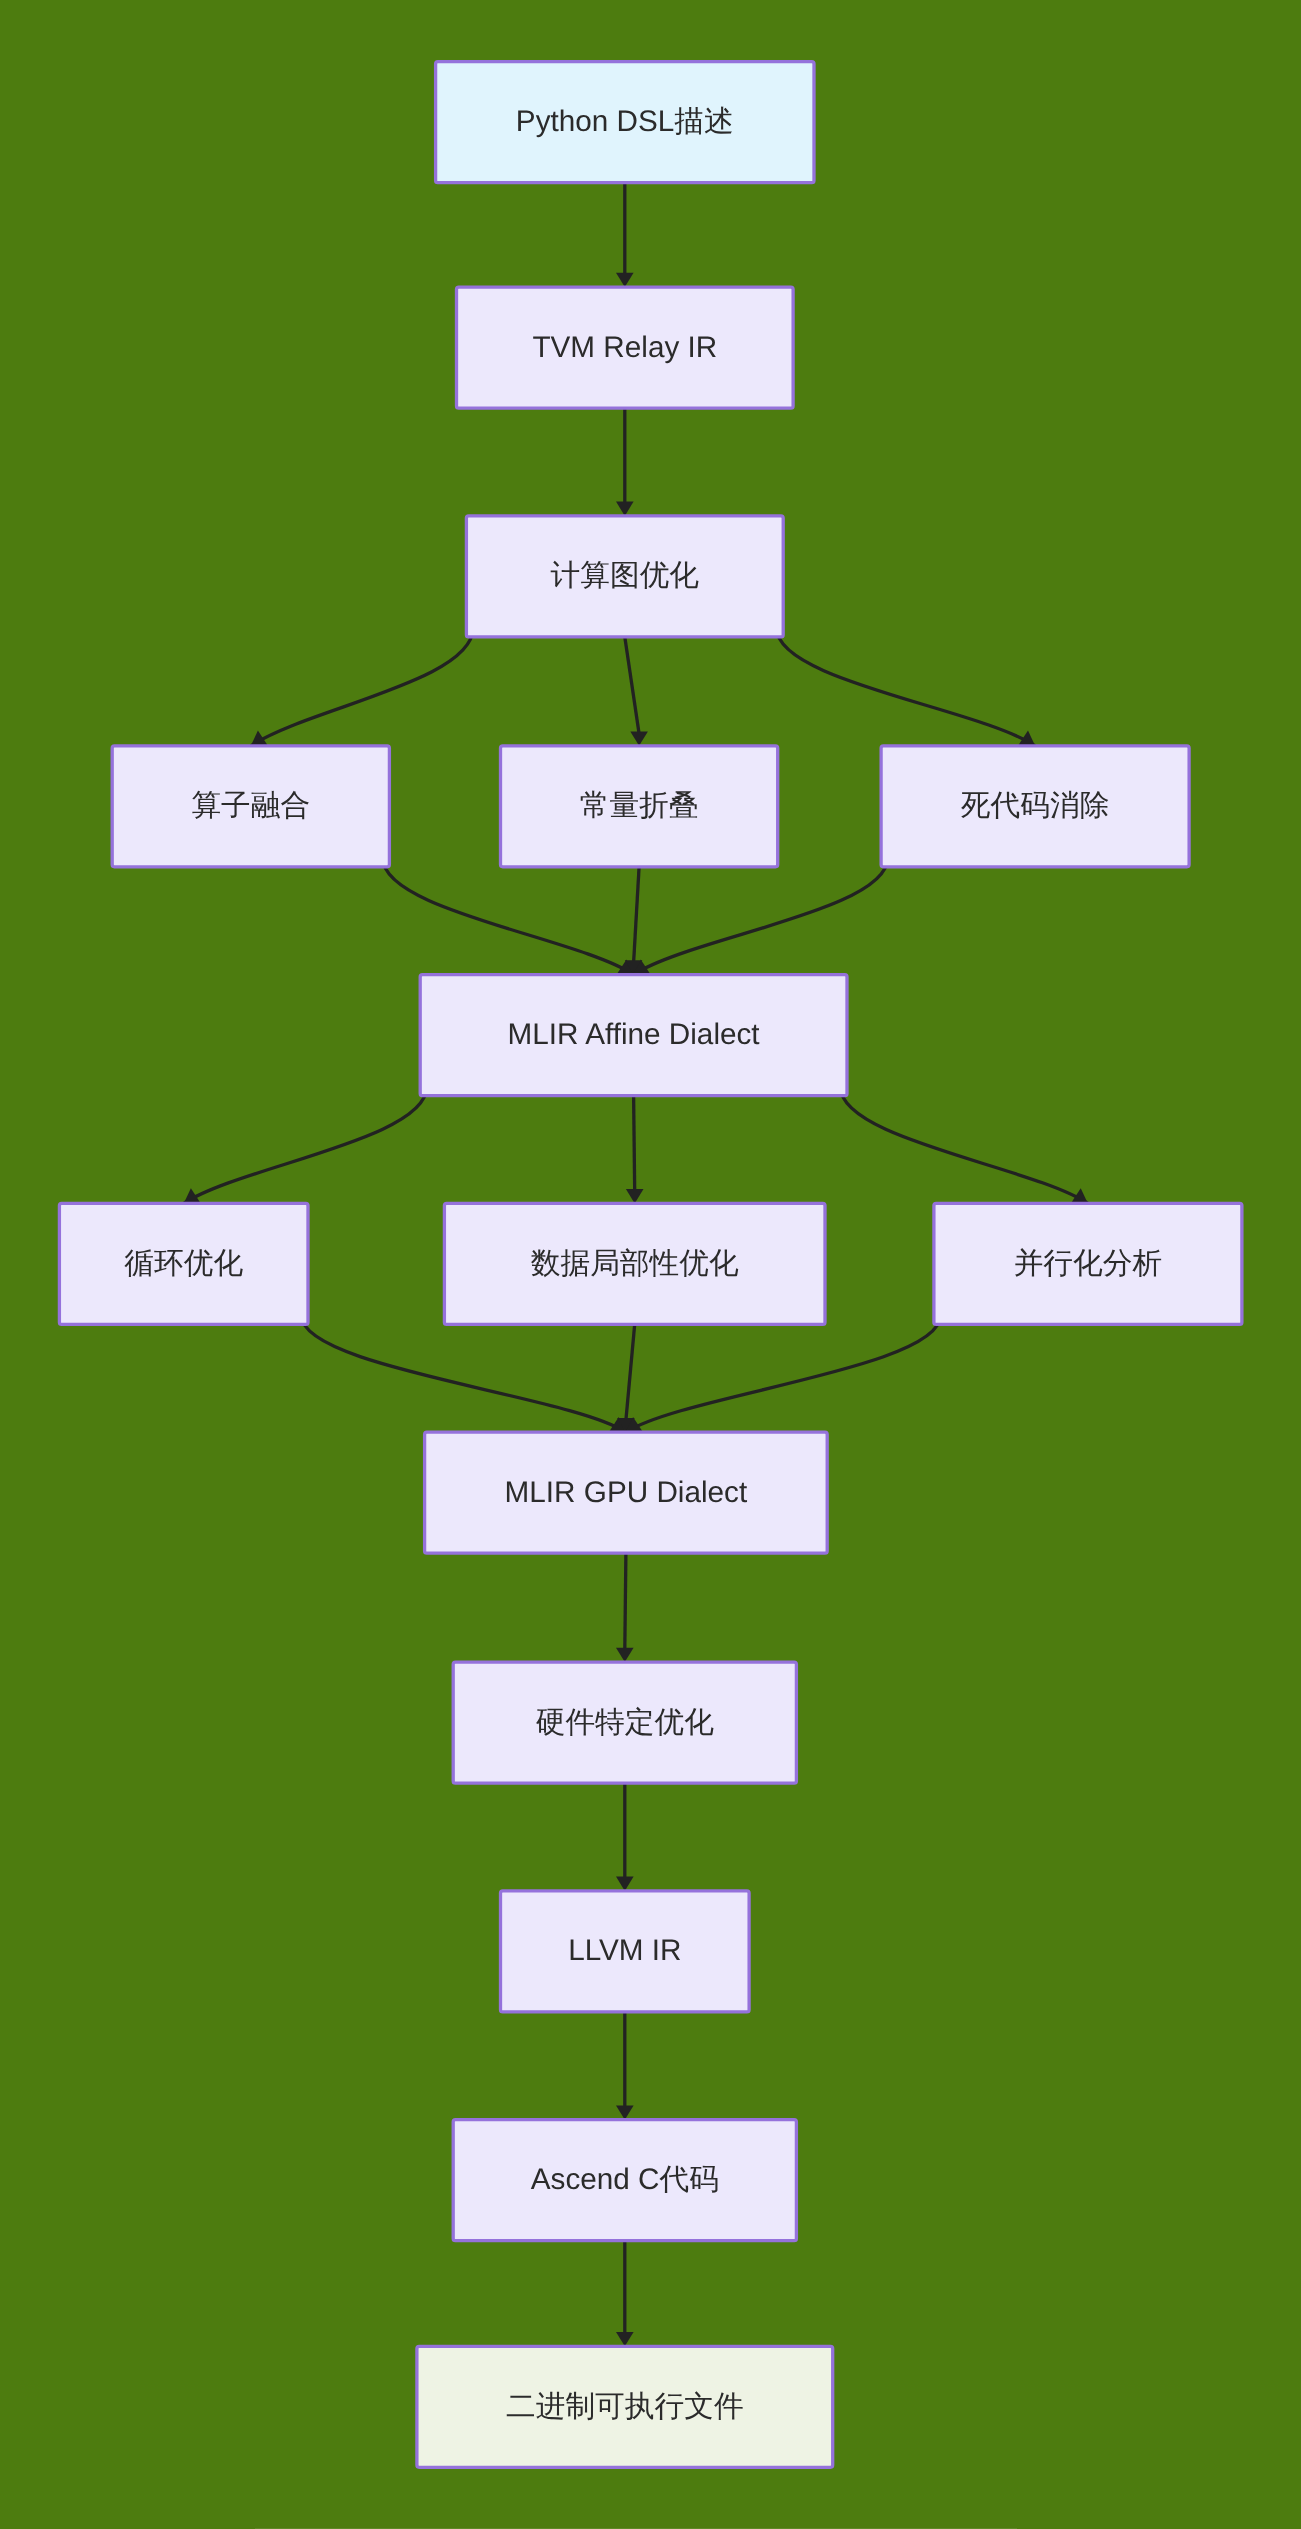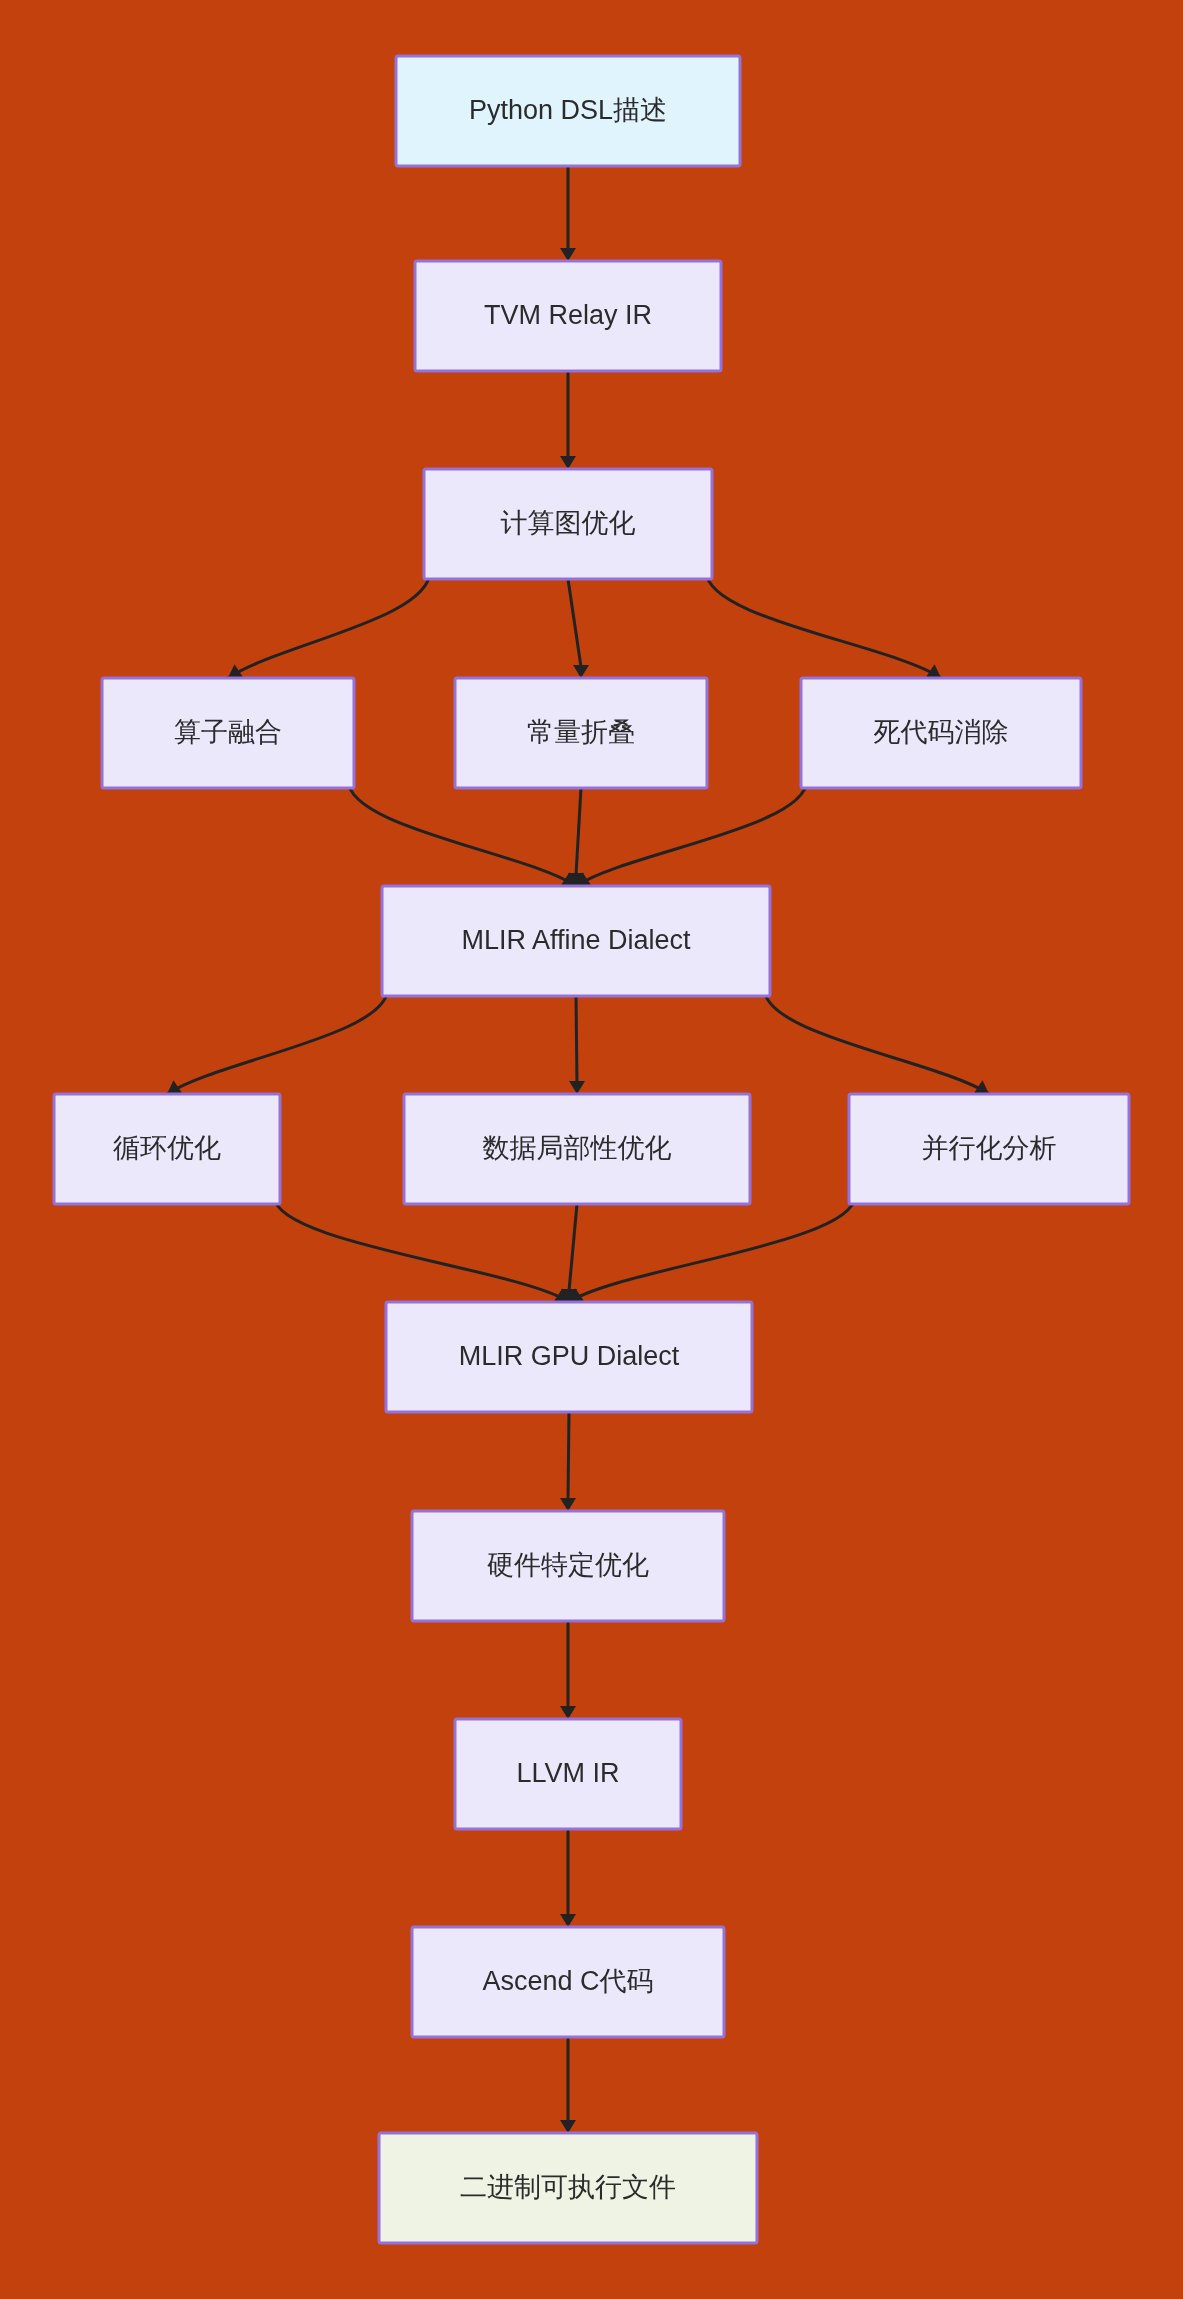--- a/index.html
+++ b/index.html
@@ -8,21 +8,21 @@
     padding: 0;
     background: #ffffff;
   }
   body {
     font-family: "Liberation Sans", "DejaVu Sans", sans-serif;
   }
   #diagram-root {
     position: relative;
     width: 1183px;
     height: 2299px;
-    background: #c2410c;
+    background: #4d7c0f;
     overflow: hidden;
   }
   svg#flow-svg {
     position: absolute;
     top: 0;
     left: 0;
     width: 1183px;
     height: 2299px;
     display: block;
   }

